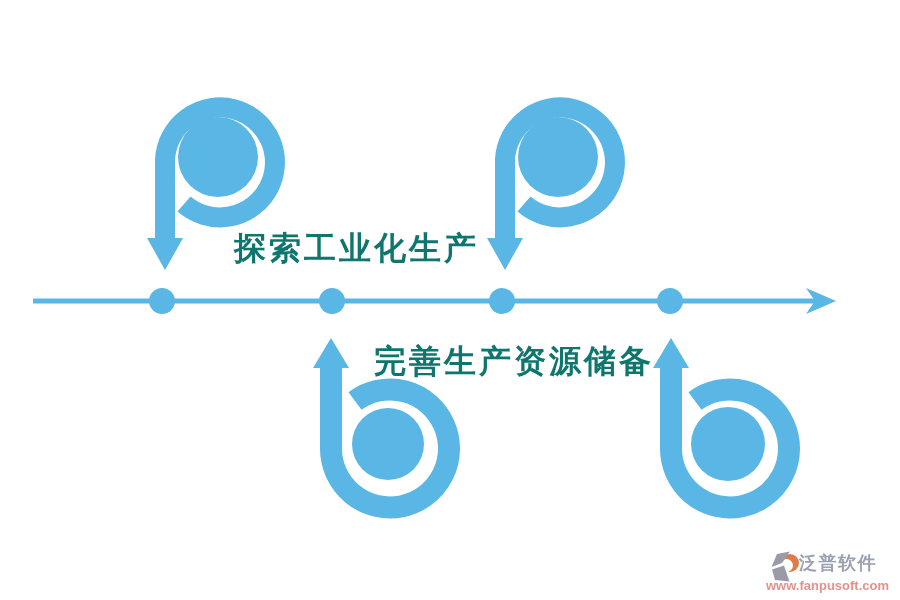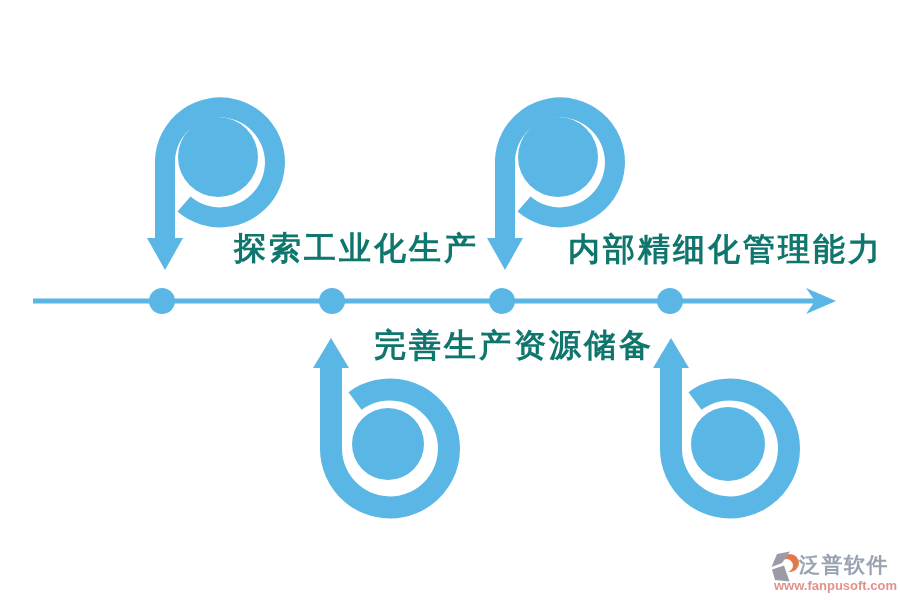--- a/index.html
+++ b/index.html
@@ -22,27 +22,27 @@
   }
   .watermark{
     position:absolute;
     left:766px;top:548px;
     width:134px;height:48px;
   }
   .wm-logo{position:absolute;left:2px;top:3px;}
   .wm-brand{
     position:absolute;left:33px;top:3px;
     color:#9aa2b2;
-    font-size:21px;
+    font-size:18px;
     font-weight:600;
     letter-spacing:1.5px;
     white-space:nowrap;
   }
   .wm-url{
-    position:absolute;left:8px;top:30px;
+    position:absolute;left:0px;top:30px;
     color:#e2928c;
     font-size:13px;
     font-weight:600;
     white-space:nowrap;
   }
 </style>
 </head>
 <body>
 
 <div class="canvas">
@@ -79,23 +79,22 @@
     <g>
       <path d="M 671 364 L 671 448 A 59 59 0 1 0 695 401" fill="none" stroke="#5ab6e4" stroke-width="22" stroke-linecap="butt"></path>
       <circle cx="728" cy="444" r="37" fill="#5ab6e4"></circle>
       <path d="M 653 368 L 689 368 L 671 338 Z" fill="#5ab6e4"></path>
     </g>
   </svg>
 
   <div class="milestone-label" style="left:234px;top:232px;">探索工业化生产</div>
 
 
-  <div class="milestone-label" style="left:568px;top:233px;">内部精细化管理能力</div>
 
-  <div class="milestone-label" style="left:374px;top:329px;text-align:right;">完善生产资源储备</div>
+  <div class="milestone-label" style="left:374px;top:345px;text-align:right;">完善生产资源储备</div>
 
   <div class="watermark">
     <svg class="wm-logo" width="32" height="34" viewBox="0 0 32 34">
       <circle cx="22" cy="12" r="9" fill="#df7a4b"></circle>
       <circle cx="18.5" cy="14.5" r="6.5" fill="#ffffff"></circle>
       <path d="M 9 3 L 22 0.5 L 14 12 L 3.5 16 Z" fill="#9b9ba8"></path>
       <path d="M 4 18.5 L 16 14.5 L 21.5 30.5 L 7 29 Z" fill="#9b9ba8"></path>
     </svg>
     <div class="wm-brand">泛普软件</div>
     <div class="wm-url">www.fanpusoft.com</div>

